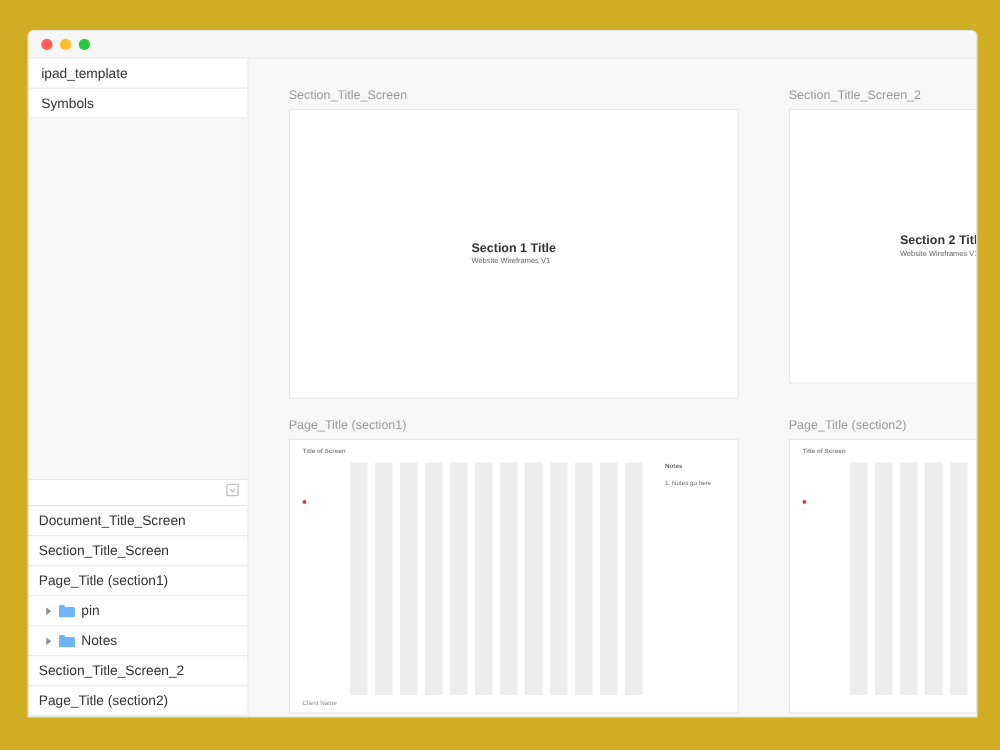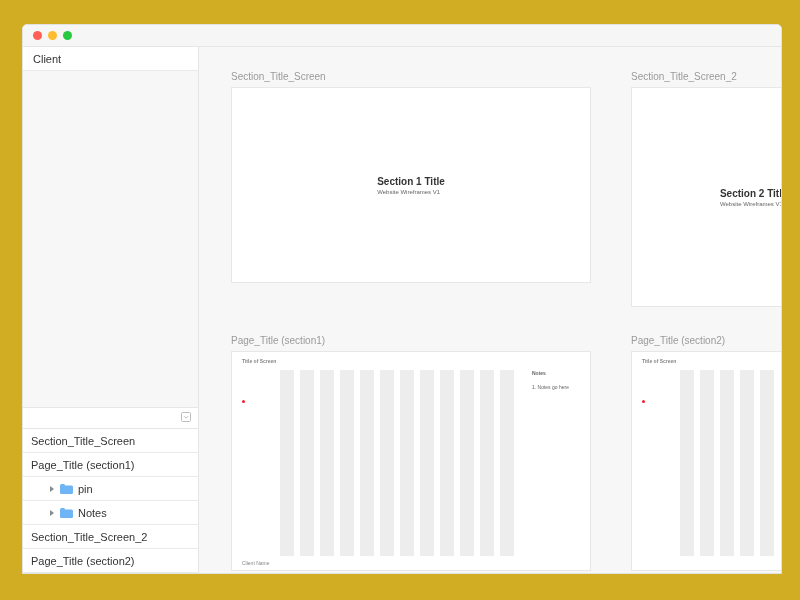--- a/index.html
+++ b/index.html
@@ -12,21 +12,21 @@
   
   .sidebar { width: 176px; flex: none; border-right: 1px solid #e6e6e6; background:#fff; display:flex; flex-direction:column; }
   .pages-list { }
   .page-item { height: 24px; font-size: 11px; color:#333; display:flex; align-items:center; padding-left:10px; border-bottom:1px solid #eaeaea; cursor:pointer; }
   .page-item.selected { background:#5a9bf4; color:#fff; }
   .sidebar-gap { flex:1; background:#f7f7f7; }
   .filter-row { height: 22px; border-top:1px solid #e6e6e6; border-bottom:1px solid #e6e6e6; display:flex; align-items:center; justify-content:flex-end; padding-right:6px; background:#fff; }
   .filter-row svg { opacity:.55; }
   .layers-list {}
   .layer-item { height: 24px; font-size:11px; color:#333; display:flex; align-items:center; padding-left:8px; border-bottom:1px solid #eaeaea; cursor:pointer; gap:5px; }
-  .layer-item.indent { padding-left: 26px; }
+  .layer-item.indent { padding-left: 13px; }
   .chev { width:6px; display:inline-block; }
   .chev svg { display:block; }
   .folder-icon svg { display:block; }
   .lock-icon { margin-left:auto; margin-right:8px; opacity:.5; }
   
   .canvas { flex:1; background:#f7f7f7; position:relative; overflow:hidden; }
   .artboard-label { position:absolute; font-size:10px; color:#9a9a9a; }
   .artboard { position:absolute; background:#fff; border:1px solid #e7e7e7; }
   
   .ab-title { font-size:10px; font-weight:700; color:#333; }
@@ -44,32 +44,36 @@
 
 <div class="frame">
   <div class="titlebar">
     <div class="tl-dot dot-red"></div>
     <div class="tl-dot dot-yellow"></div>
     <div class="tl-dot dot-green"></div>
   </div>
   <div class="body">
     <div class="sidebar">
       <div class="pages-list">
-        <div class="page-item">Client</div>
+        <div class="page-item">ipad_template</div>
+        <div class="page-item">Symbols</div>
       </div>
       <div class="sidebar-gap"></div>
       <div class="filter-row">
         <span>
           <svg width="12" height="12" viewBox="0 0 12 12">
               <rect x="1.5" y="1.5" width="9" height="9" rx="1" fill="none" stroke="#888"></rect>
               <path d="M4 5.2 L6 7.2 L8 5.2" fill="none" stroke="#888" stroke-width="1"></path>
             </svg>
         </span>
       </div>
       <div class="layers-list">
+        <div class="layer-item">
+            <span>Document_Title_Screen</span>
+          </div>
         <div class="layer-item">
             <span>Section_Title_Screen</span>
           </div>
         <div class="layer-item">
             <span>Page_Title (section1)</span>
           </div>
         <div class="layer-item indent">
           <span class="chev">
               <svg width="6" height="8" viewBox="0 0 6 8">
                 <path d="M1 1 L5 4 L1 7 Z" fill="#8a8a8a"></path>
@@ -100,21 +104,21 @@
           </div>
         <div class="layer-item">
             <span>Page_Title (section2)</span>
           </div>
       </div>
     </div>
 
     <div class="canvas">
 
       <div class="artboard-label" style="left:32px; top:24px;">Section_Title_Screen</div>
-      <div class="artboard" style="left:32px; top:40px; width:360px; height:196px;">
+      <div class="artboard" style="left:32px; top:40px; width:360px; height:232px;">
         <div class="ab-center">
           <div class="ab-title">Section 1 Title</div>
           <div class="ab-sub">Website Wireframes V1</div>
         </div>
       </div>
 
       <div class="artboard-label" style="left:432px; top:24px;">Section_Title_Screen_2</div>
       <div class="artboard" style="left:432px; top:40px; width:360px; height:220px;">
         <div class="ab-center" style="left:34%;">
           <div class="ab-title">Section 2 Title</div>

